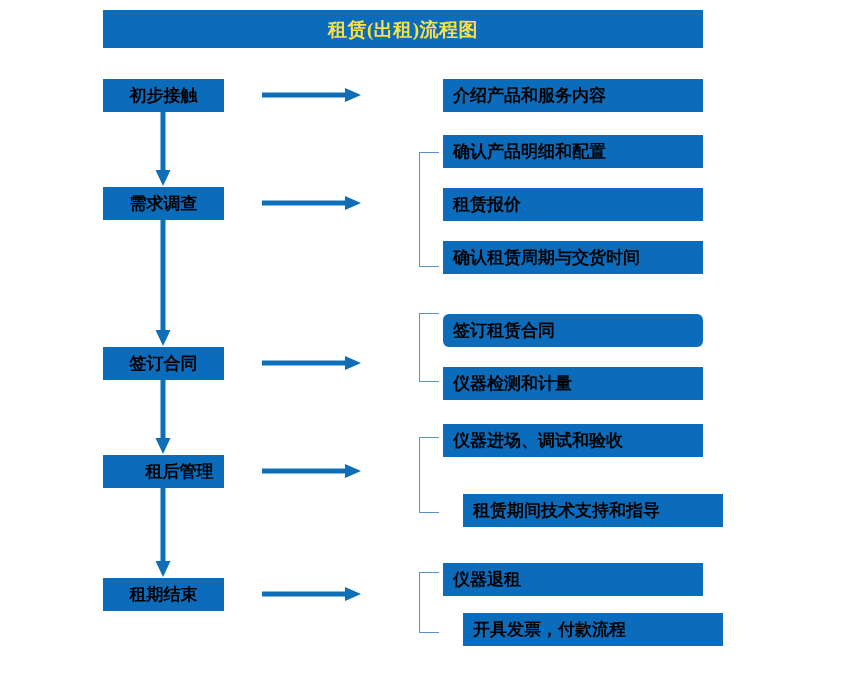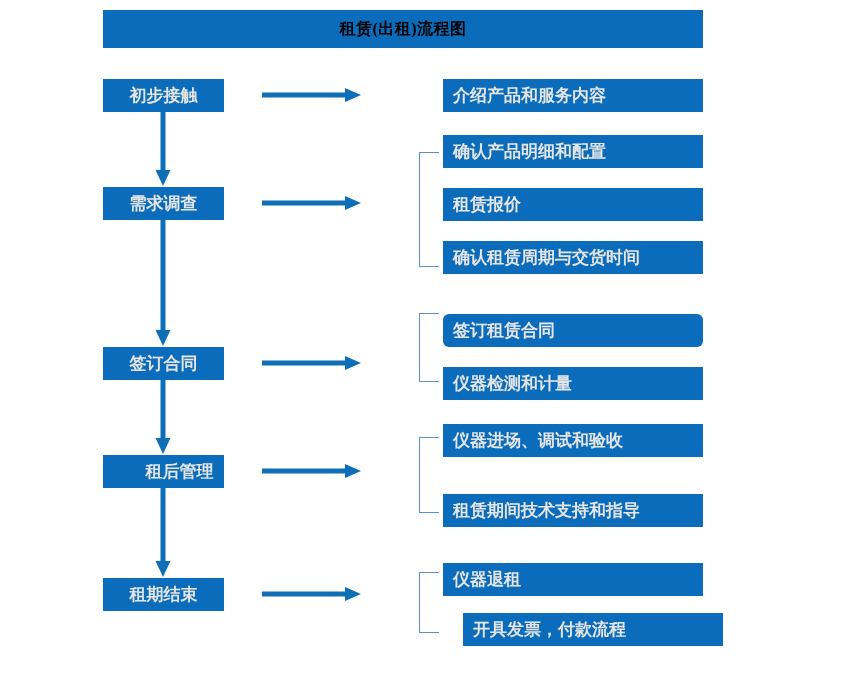--- a/index.html
+++ b/index.html
@@ -30,37 +30,37 @@
     top: 10px;
     width: 600px;
     height: 38px;
     background: #0B6CBB;
     display: flex;
     align-items: center;
     justify-content: center;
     box-sizing: border-box;
   }
   .title-banner .title-text {
-    color: #000000;
-    font-size: 16px;
+    color: #fde047;
+    font-size: 19px;
     font-weight: bold;
     letter-spacing: 0.5px;
     line-height: 1;
   }
 
   
   .node-box {
     position: absolute;
     background: #0B6CBB;
     box-sizing: border-box;
     display: flex;
     align-items: center;
   }
   .node-box .node-label {
-    color: #e5e5e5;
+    color: #000000;
     font-size: 17px;
     font-weight: bold;
     line-height: 1;
     white-space: nowrap;
   }
 
   
   .stage-box {
     left: 103px;
     width: 121px;
@@ -208,21 +208,21 @@
   </div>
   <div class="node-box detail-box" style="top:314px;border-radius:6px;">
     <span class="node-label">签订租赁合同</span>
   </div>
   <div class="node-box detail-box" style="top:367px;">
     <span class="node-label">仪器检测和计量</span>
   </div>
   <div class="node-box detail-box" style="top:424px;">
     <span class="node-label">仪器进场、调试和验收</span>
   </div>
-  <div class="node-box detail-box" style="top:494px;">
+  <div class="node-box detail-box" style="top:494px;margin-left:20px;">
     <span class="node-label">租赁期间技术支持和指导</span>
   </div>
   <div class="node-box detail-box" style="top:563px;">
     <span class="node-label">仪器退租</span>
   </div>
   <div class="node-box detail-box" style="top:613px;margin-left:20px;">
     <span class="node-label">开具发票，付款流程</span>
   </div>
 
 </div>

